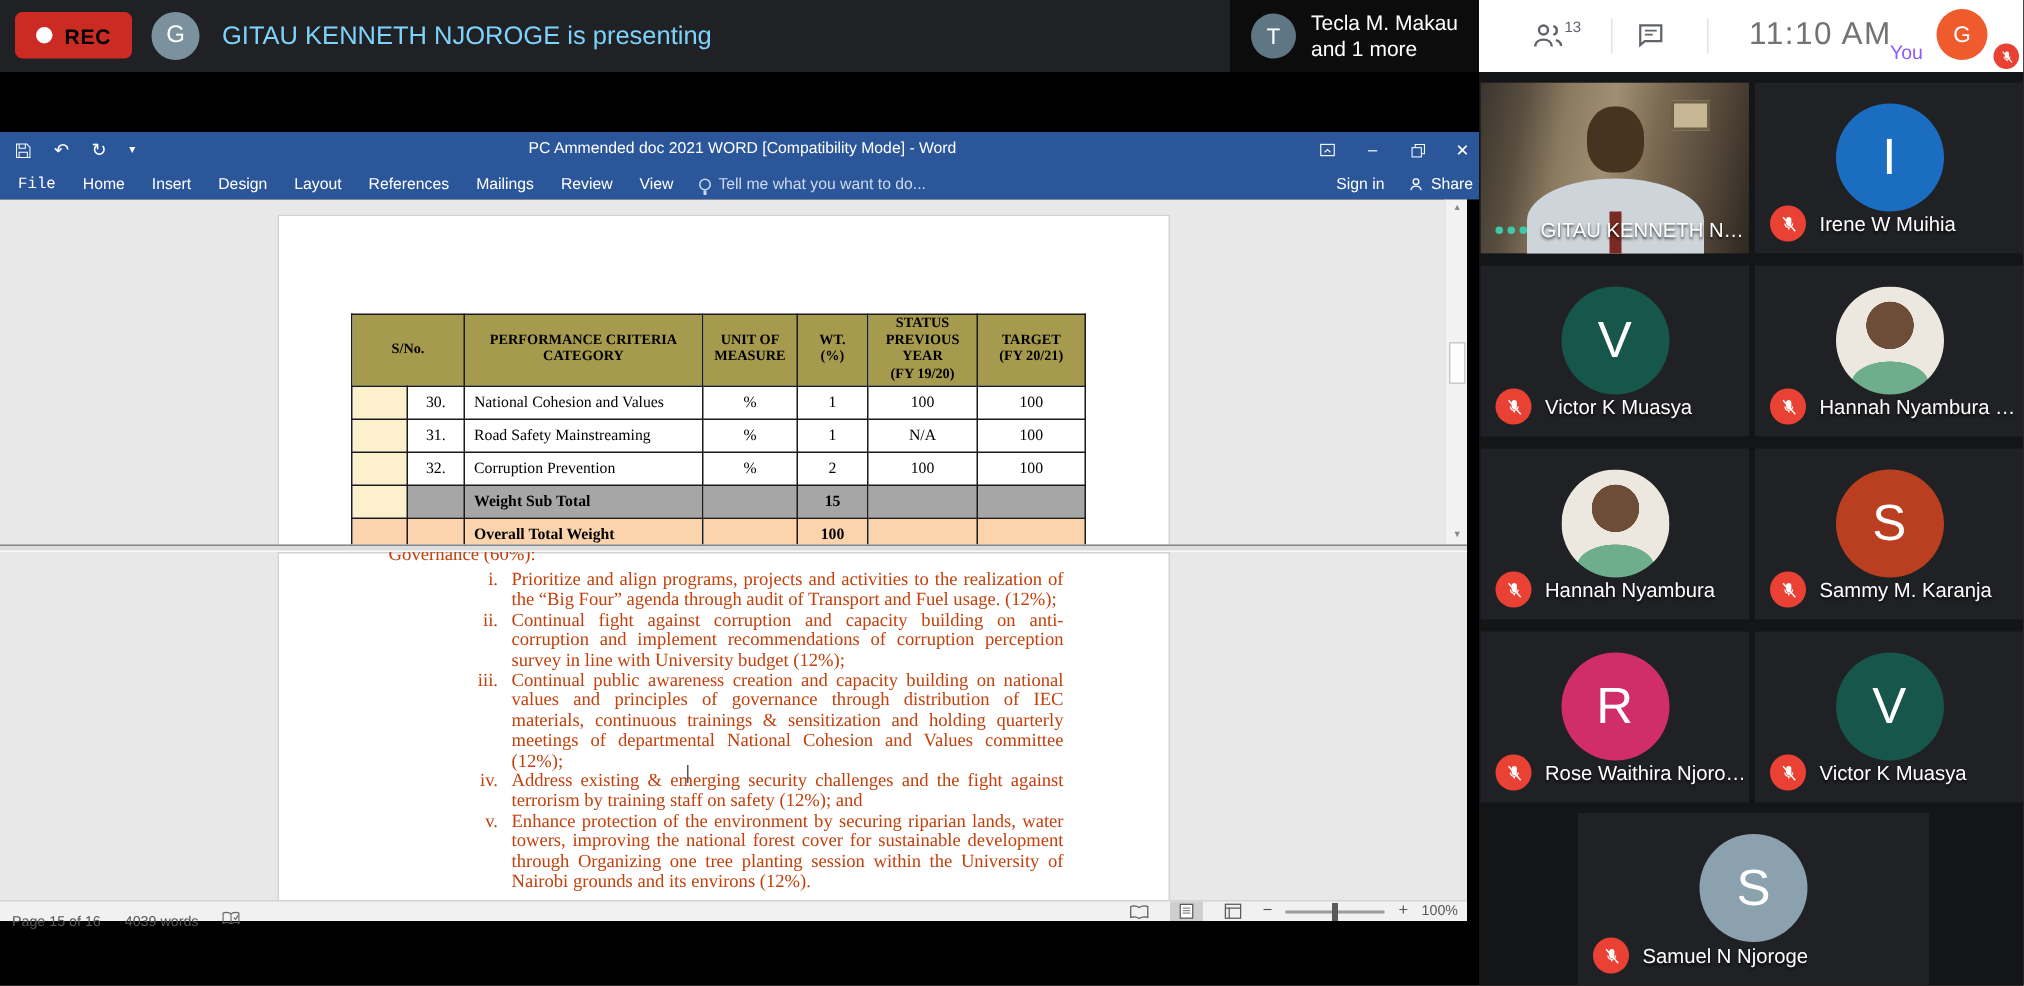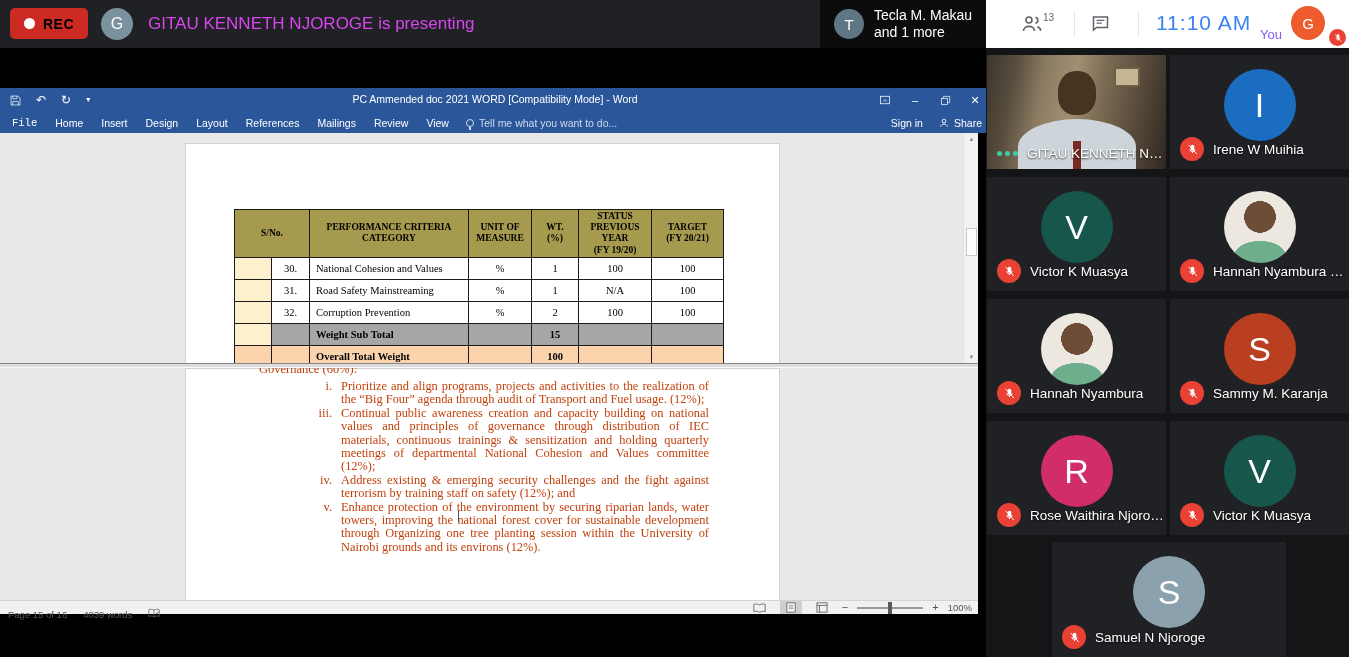--- a/index.html
+++ b/index.html
@@ -7,33 +7,33 @@
   body { font-family:"Liberation Sans", sans-serif; }
   .stage { position:relative; width:1349px; height:657px; background:#000; overflow:hidden; }
 
   
   .topbar { position:absolute; left:0; top:0; width:990px; height:48px; background:#202124; }
   .rec-badge { position:absolute; left:10px; top:8px; height:31px; padding:0 14px; border-radius:5px;
     display:flex; align-items:center; gap:8px; color:#000000; font-weight:bold; font-size:14px; letter-spacing:.5px; }
   .rec-dot { width:11px; height:11px; border-radius:50%; background:#fff; }
   .avatar-sm { border-radius:50%; display:flex; align-items:center; justify-content:center; color:#fff; }
   .presenter-av { position:absolute; left:101px; top:8px; width:32px; height:32px; background:#7b929e; font-size:16px; }
-  .presenting-text { position:absolute; left:148px; top:14px; color:#d946ef; font-size:17px; }
+  .presenting-text { position:absolute; left:148px; top:14px; color:#7dd3fc; font-size:17px; }
   .notif { position:absolute; left:820px; top:0; width:170px; height:48px; background:#0c0c0c;
     display:flex; align-items:center; }
   .notif-av { width:30px; height:30px; margin-left:14px; background:#5f7684; font-size:15px; }
   .notif-text { margin-left:10px; color:#fff; font-size:14px; font-weight:500; line-height:17px; }
 
   
   .meet-toolbar { position:absolute; left:986px; top:0; width:363px; height:48px; background:#fff; }
   .mt-people { position:absolute; left:34px; top:12px; }
   .mt-people sup { font-size:10px; color:#5f6368; position:relative; top:-9px; left:-1px; }
   .mt-sep { position:absolute; top:12px; width:1px; height:24px; background:#e4e4e4; }
   .mt-chat { position:absolute; left:104px; top:13px; }
-  .mt-time { position:absolute; left:170px; top:11px; font-size:21px; color:#3b82f6; letter-spacing:1px; }
+  .mt-time { position:absolute; left:180px; top:11px; font-size:21px; color:#737373; letter-spacing:1px; }
   .you-label { position:absolute; left:274px; top:27px; font-size:13px; color:#8b5cf6; }
   .you-av { position:absolute; left:305px; top:6px; width:34px; height:34px; font-size:15px; }
   .you-mic { position:absolute; left:343px; top:29px; width:17px; height:17px; border-radius:50%;
     display:flex; align-items:center; justify-content:center; }
 
   
   .video-panel { position:absolute; left:986px; top:48px; width:363px; height:609px; background:#131517; overflow:hidden; }
   .tile { position:absolute; background:#202124; overflow:hidden; }
   .tile .avatar-big { position:absolute; left:50%; top:14px; transform:translateX(-50%);
     width:72px; height:72px; border-radius:50%; display:flex; align-items:center; justify-content:center;
@@ -325,20 +325,24 @@
 
       <div class="pane pane-bottom">
         <div class="page page-bottom doc-serif">
           <div class="intro-partial">Governance (60%):</div>
           <div class="doc-list" id="doc-list">
               <div class="doc-item">
                 <div class="num">i.</div>
                 <div class="txt">Prioritize and align programs, projects and activities to the realization of the “Big Four” agenda through audit of Transport and Fuel usage. (12%);</div>
               </div>
               <div class="doc-item">
+                <div class="num">ii.</div>
+                <div class="txt">Continual fight against corruption and capacity building on anti-corruption and implement recommendations of corruption perception survey in line with University budget (12%);</div>
+              </div>
+              <div class="doc-item">
                 <div class="num">iii.</div>
                 <div class="txt">Continual public awareness creation and capacity building on national values and principles of governance through distribution of IEC materials, continuous trainings &amp; sensitization and holding quarterly meetings of departmental National Cohesion and Values committee (12%);</div>
               </div>
               <div class="doc-item">
                 <div class="num">iv.</div>
                 <div class="txt">Address existing &amp; emerging security challenges and the fight against terrorism by training staff on safety (12%); and</div>
               </div>
               <div class="doc-item">
                 <div class="num">v.</div>
                 <div class="txt">Enhance protection of the environment by securing riparian lands, water towers, improving the national forest cover for sustainable development through Organizing one tree planting session within the University of Nairobi grounds and its environs (12%).</div>

